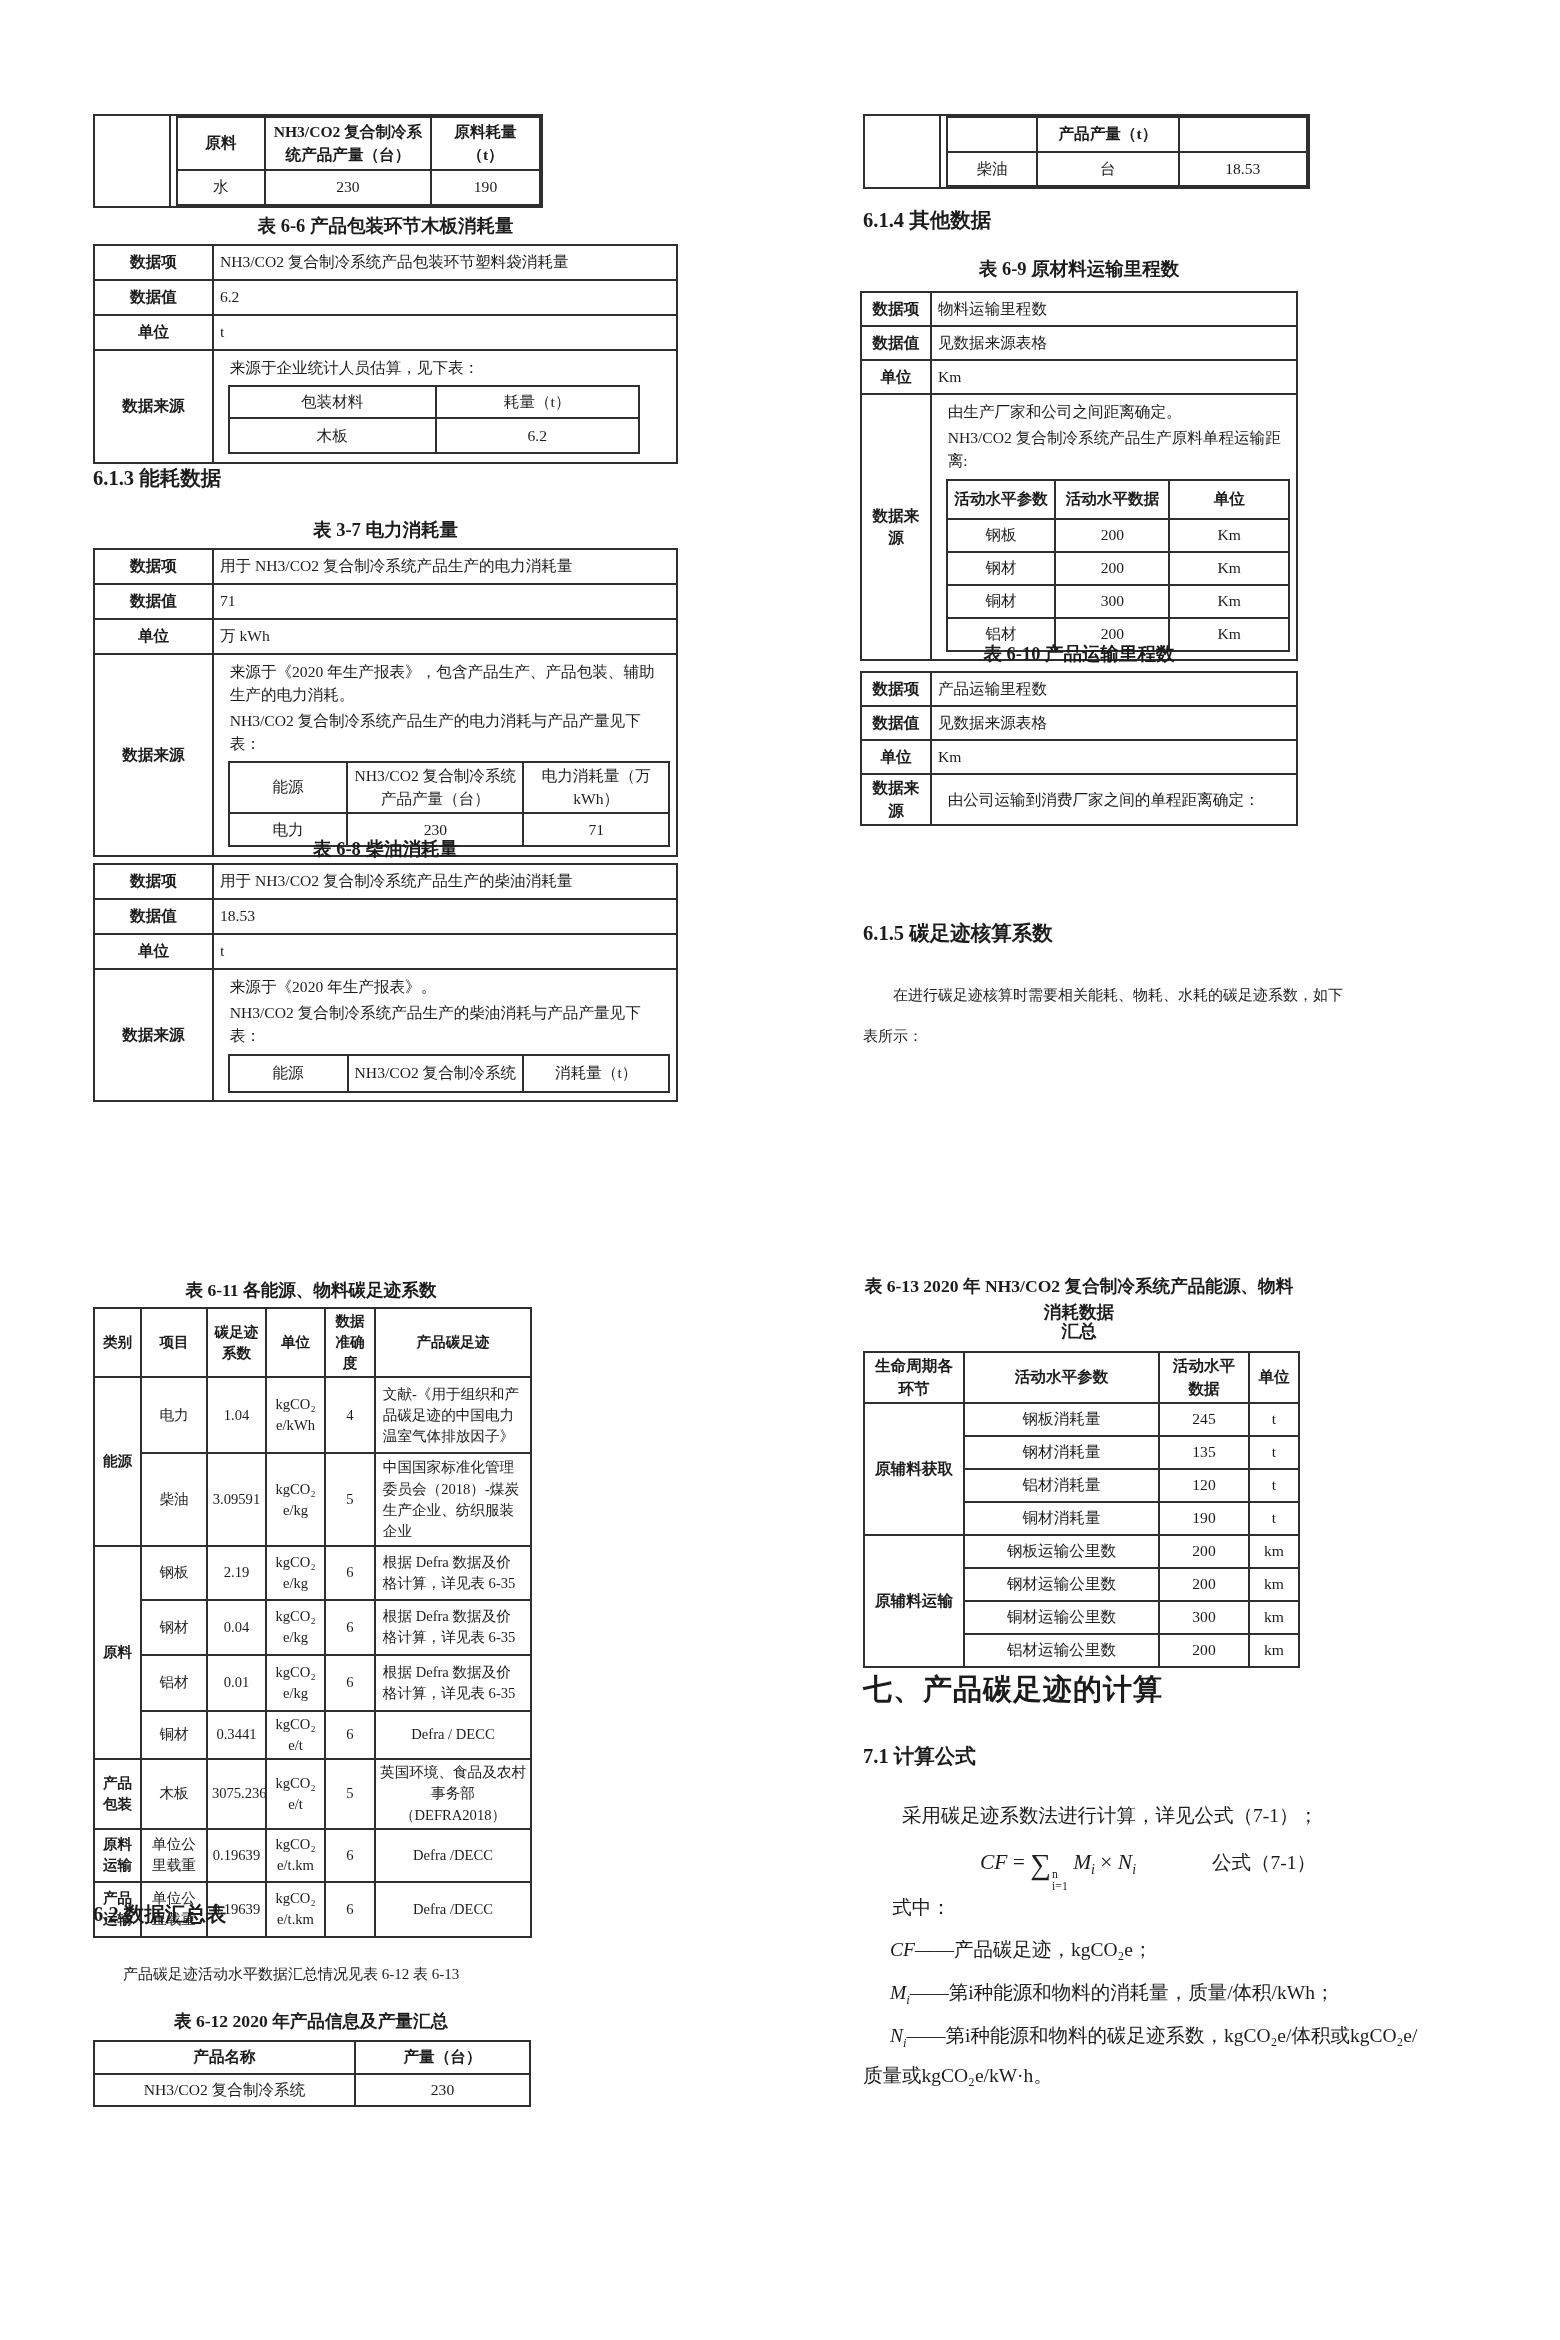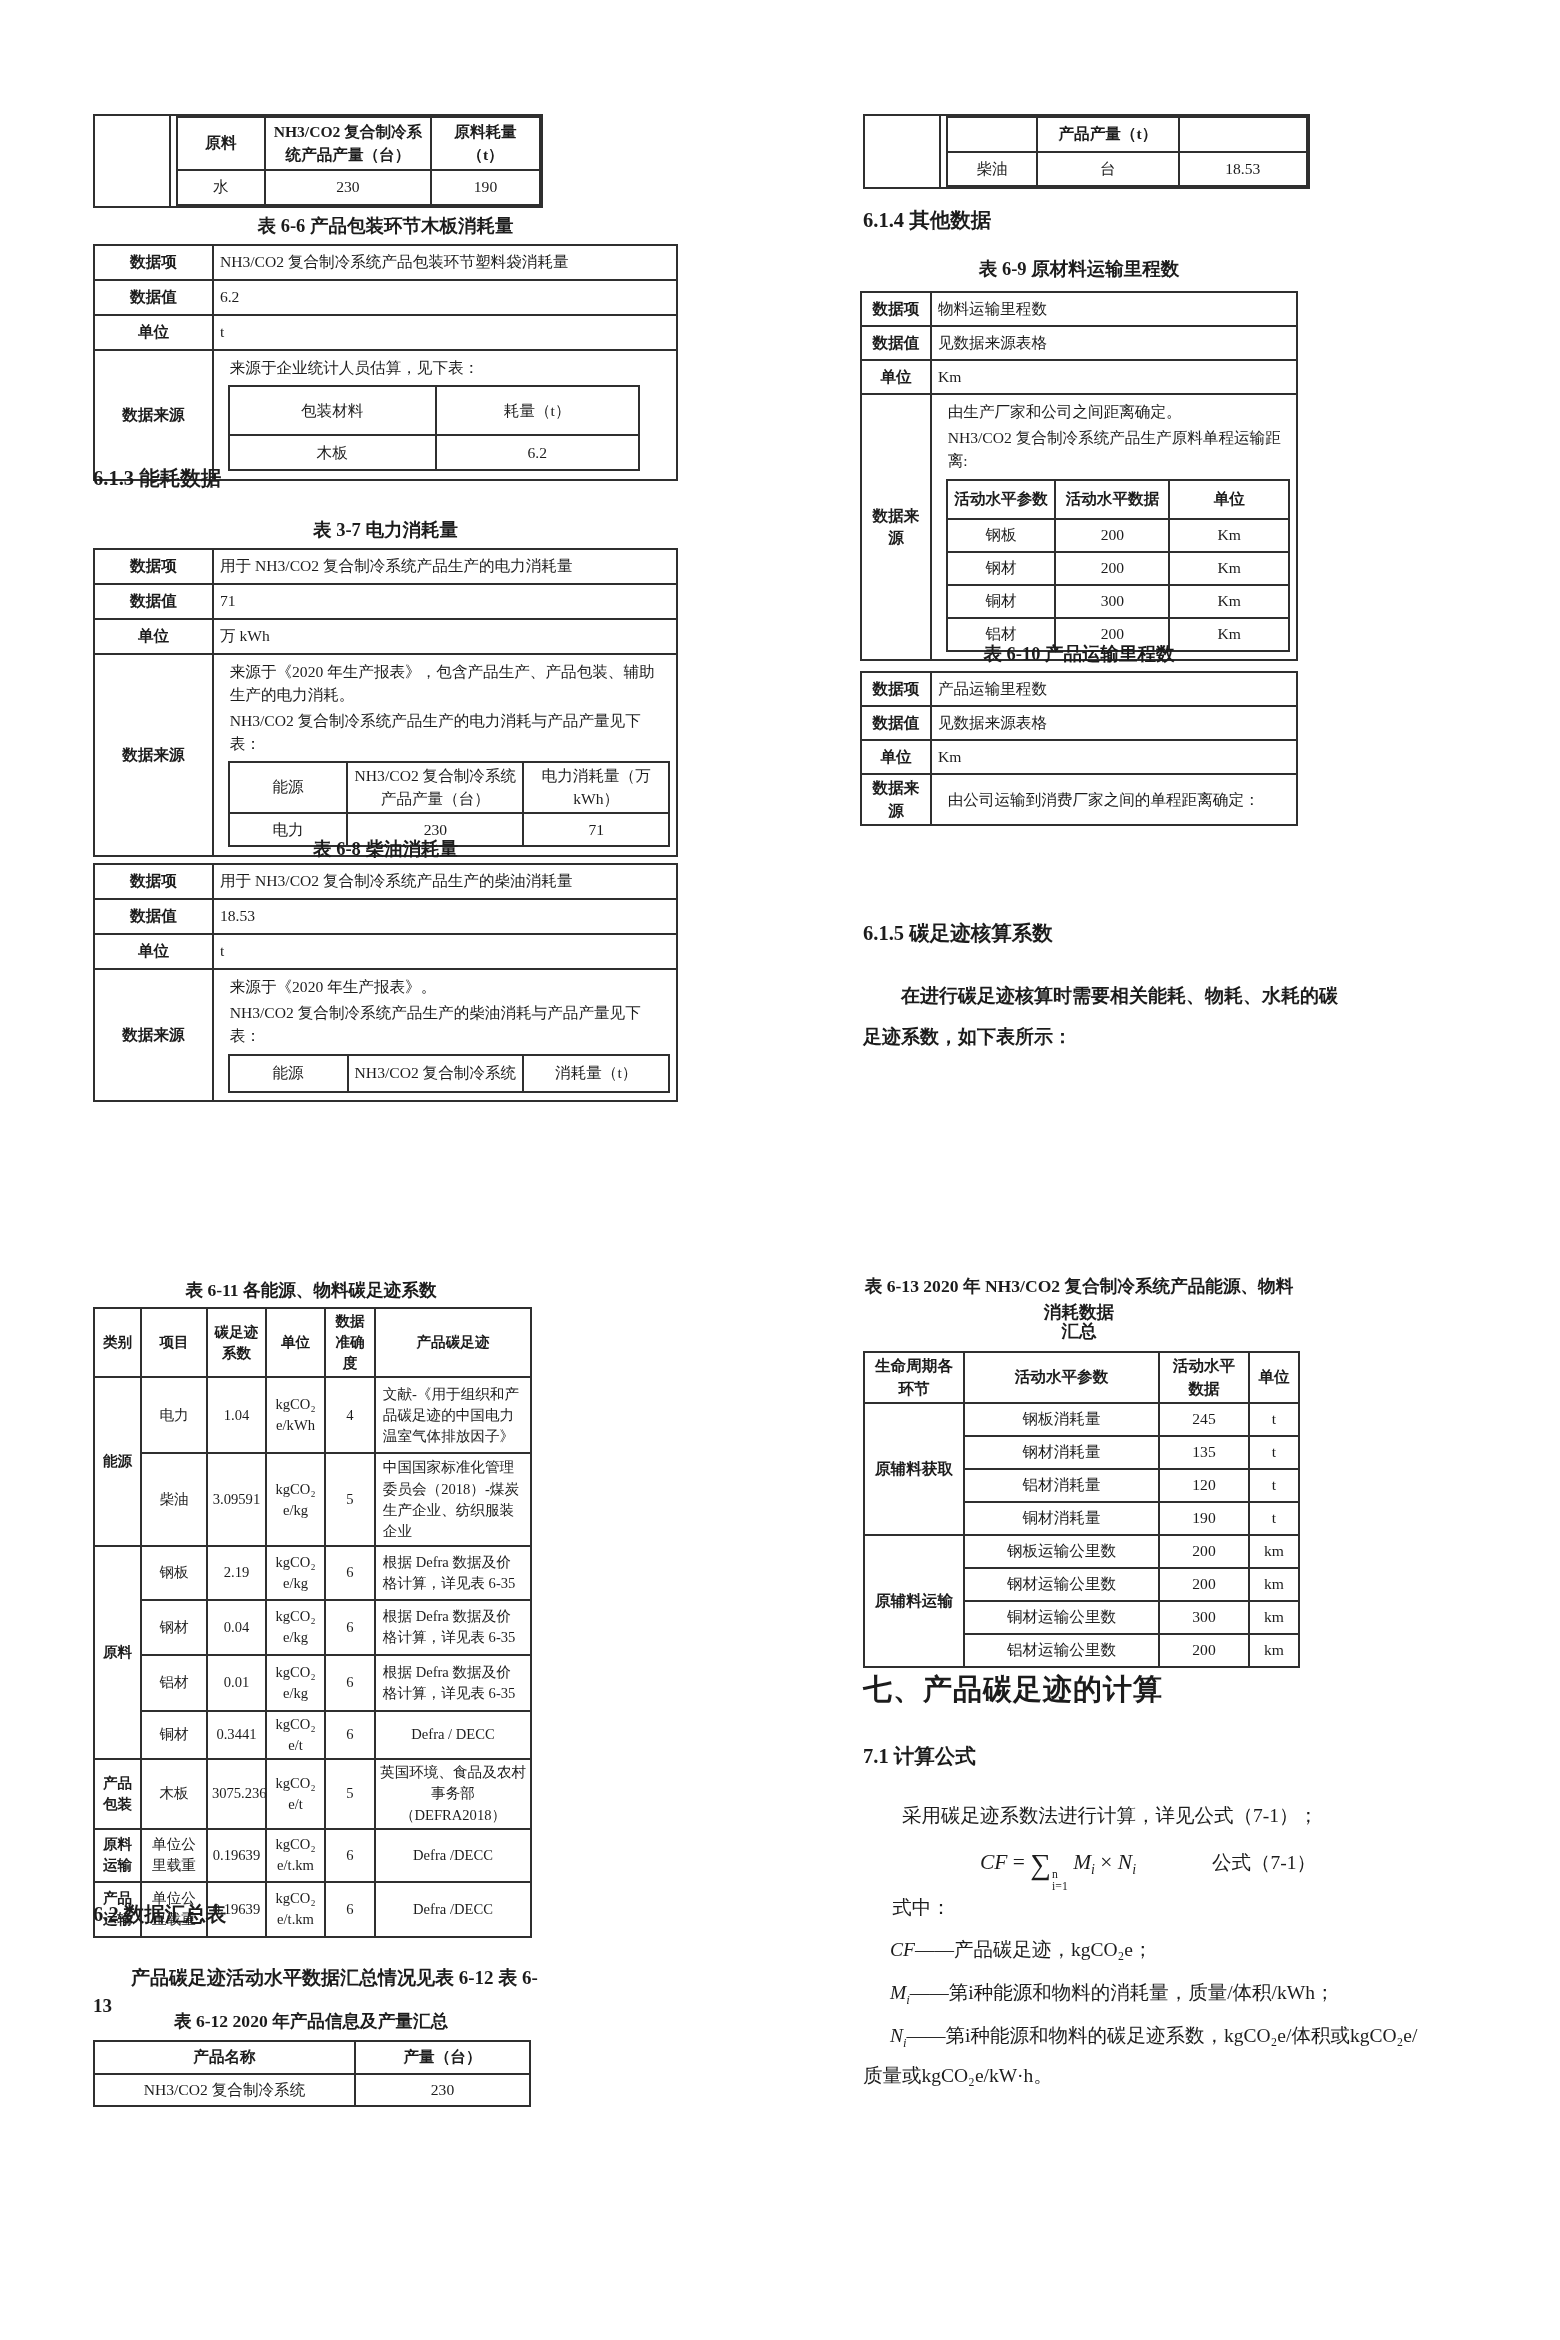--- a/index.html
+++ b/index.html
@@ -20,21 +20,21 @@
   td.val { text-align:left; padding-left:15.6px; }
   td.src { text-align:left; padding:3.9px 5.9px; }
   .c { text-align:center; }
   .note { margin:3.9px 0 2px 9.8px; }
   table.in { border-collapse:collapse; table-layout:fixed; margin:5.9px 0 5.9px 7.8px; }
   table.in th, table.in td { border:2px solid #2f2f2f; padding:2px 4.9px; text-align:center; vertical-align:middle; }
   .fragbox { border:2px solid #2f2f2f; display:flex; align-items:stretch; }
   .fragpad { width:76px; border-right:2px solid #2f2f2f; }
   .fraginner { flex:1; margin-left:4.9px; }
   .fraginner table.d th { font-weight:700; }
-  .para { font-size:19px;font-weight:bold; }
+  .para { font-size:15px; }
   .para-lg { font-size:19.5px; }
   .ind2 { text-indent:2em; }
   .ind15 { text-indent:1.5em; }
   .brk { word-break:break-all; }
   i.m { font-family:"Liberation Serif","DejaVu Serif",serif; font-style:italic; }
   .fml { font-size:21.5px; white-space:nowrap; }
   .sigma { font-size:29px; vertical-align:-4.9px; }
   .limits { display:inline-flex; flex-direction:column; align-items:flex-start;
             font-size:11.7px; line-height:1.05; vertical-align:-8.8px; margin-left:1px; }
   sub { font-size:0.65em; }
@@ -93,21 +93,21 @@
     <tr>
       <th class="lbl">数据来源</th>
       <td class="src">
         <div class="note">来源于企业统计人员估算，见下表：</div>
         <table class="in">
           <colgroup>
                 <col style="width:207px">
                 <col style="width:203px">
               </colgroup>
           <tbody>
-                <tr style="height:49px">
+                <tr style="height:32px">
             <td>包装材料</td>
             <td>耗量（t）</td>
           </tr>
           <tr style="height:35px">
             <td>木板</td>
             <td>6.2</td>
           </tr>
         </tbody>
             </table>
       </td>

